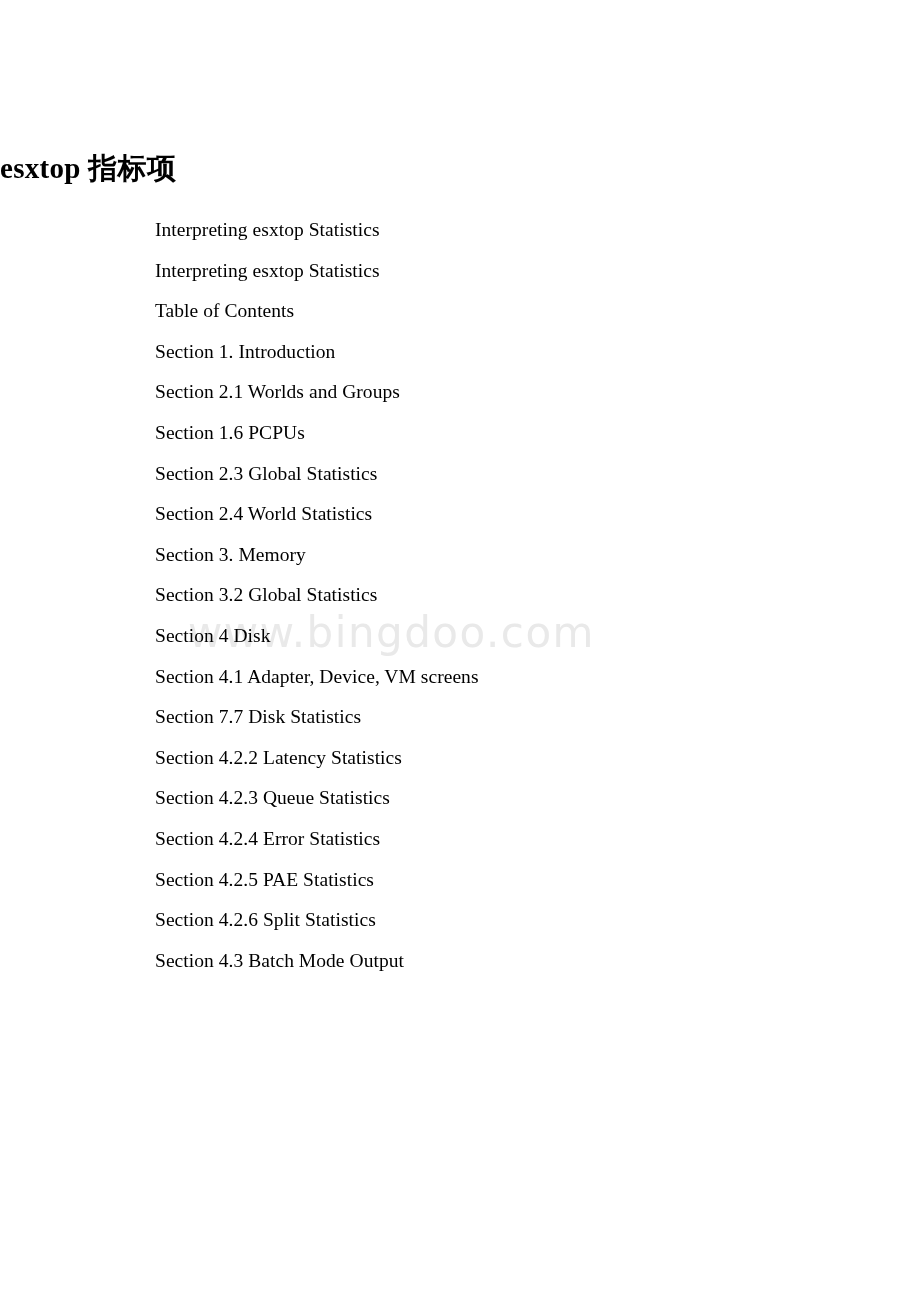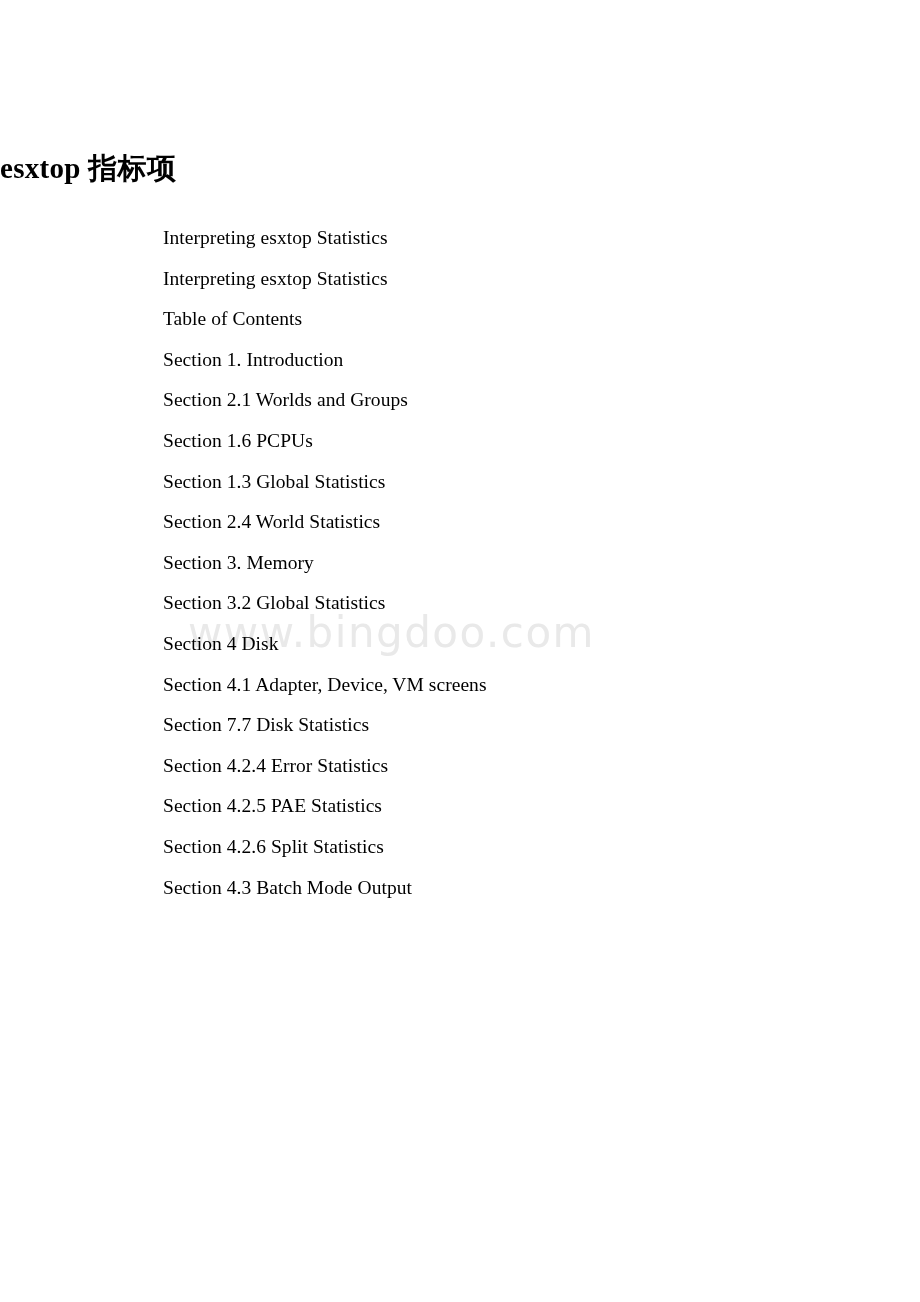--- a/index.html
+++ b/index.html
@@ -61,21 +61,21 @@
     line-height: 40px;
     letter-spacing: 0.3px;
   }
 
   .toc-list {
     position: absolute;
     left: 155px;
     top: 210px;
     width: 700px;
     list-style: none;
-    margin: 8px;
+    margin: 0;
     padding: 0;
   }
 
   .toc-item {
     font-size: 19.5px;
     line-height: 40.6px;
     height: 40.6px;
     white-space: nowrap;
     letter-spacing: 0.05px;
   }
@@ -91,27 +91,29 @@
 
     <h1 class="doc-title">esxtop 指标项</h1>
 
     <ul class="toc-list">
       <li class="toc-item">Interpreting esxtop Statistics</li>
       <li class="toc-item">Interpreting esxtop Statistics</li>
       <li class="toc-item">Table of Contents</li>
       <li class="toc-item">Section 1. Introduction</li>
       <li class="toc-item">Section 2.1 Worlds and Groups</li>
       <li class="toc-item">Section 1.6 PCPUs</li>
-      <li class="toc-item">Section 1.3 Global Statistics</li>
+      <li class="toc-item">Section 2.3 Global Statistics</li>
       <li class="toc-item">Section 2.4 World Statistics</li>
       <li class="toc-item">Section 3. Memory</li>
       <li class="toc-item">Section 3.2 Global Statistics</li>
       <li class="toc-item">Section 4 Disk</li>
       <li class="toc-item">Section 4.1 Adapter, Device, VM screens</li>
       <li class="toc-item">Section 7.7 Disk Statistics</li>
+      <li class="toc-item">Section 4.2.2 Latency Statistics</li>
+      <li class="toc-item">Section 4.2.3 Queue Statistics</li>
       <li class="toc-item">Section 4.2.4 Error Statistics</li>
       <li class="toc-item">Section 4.2.5 PAE Statistics</li>
       <li class="toc-item">Section 4.2.6 Split Statistics</li>
       <li class="toc-item">Section 4.3 Batch Mode Output</li>
     </ul>
 
   </div>
 </div>
 
 </body></html>

